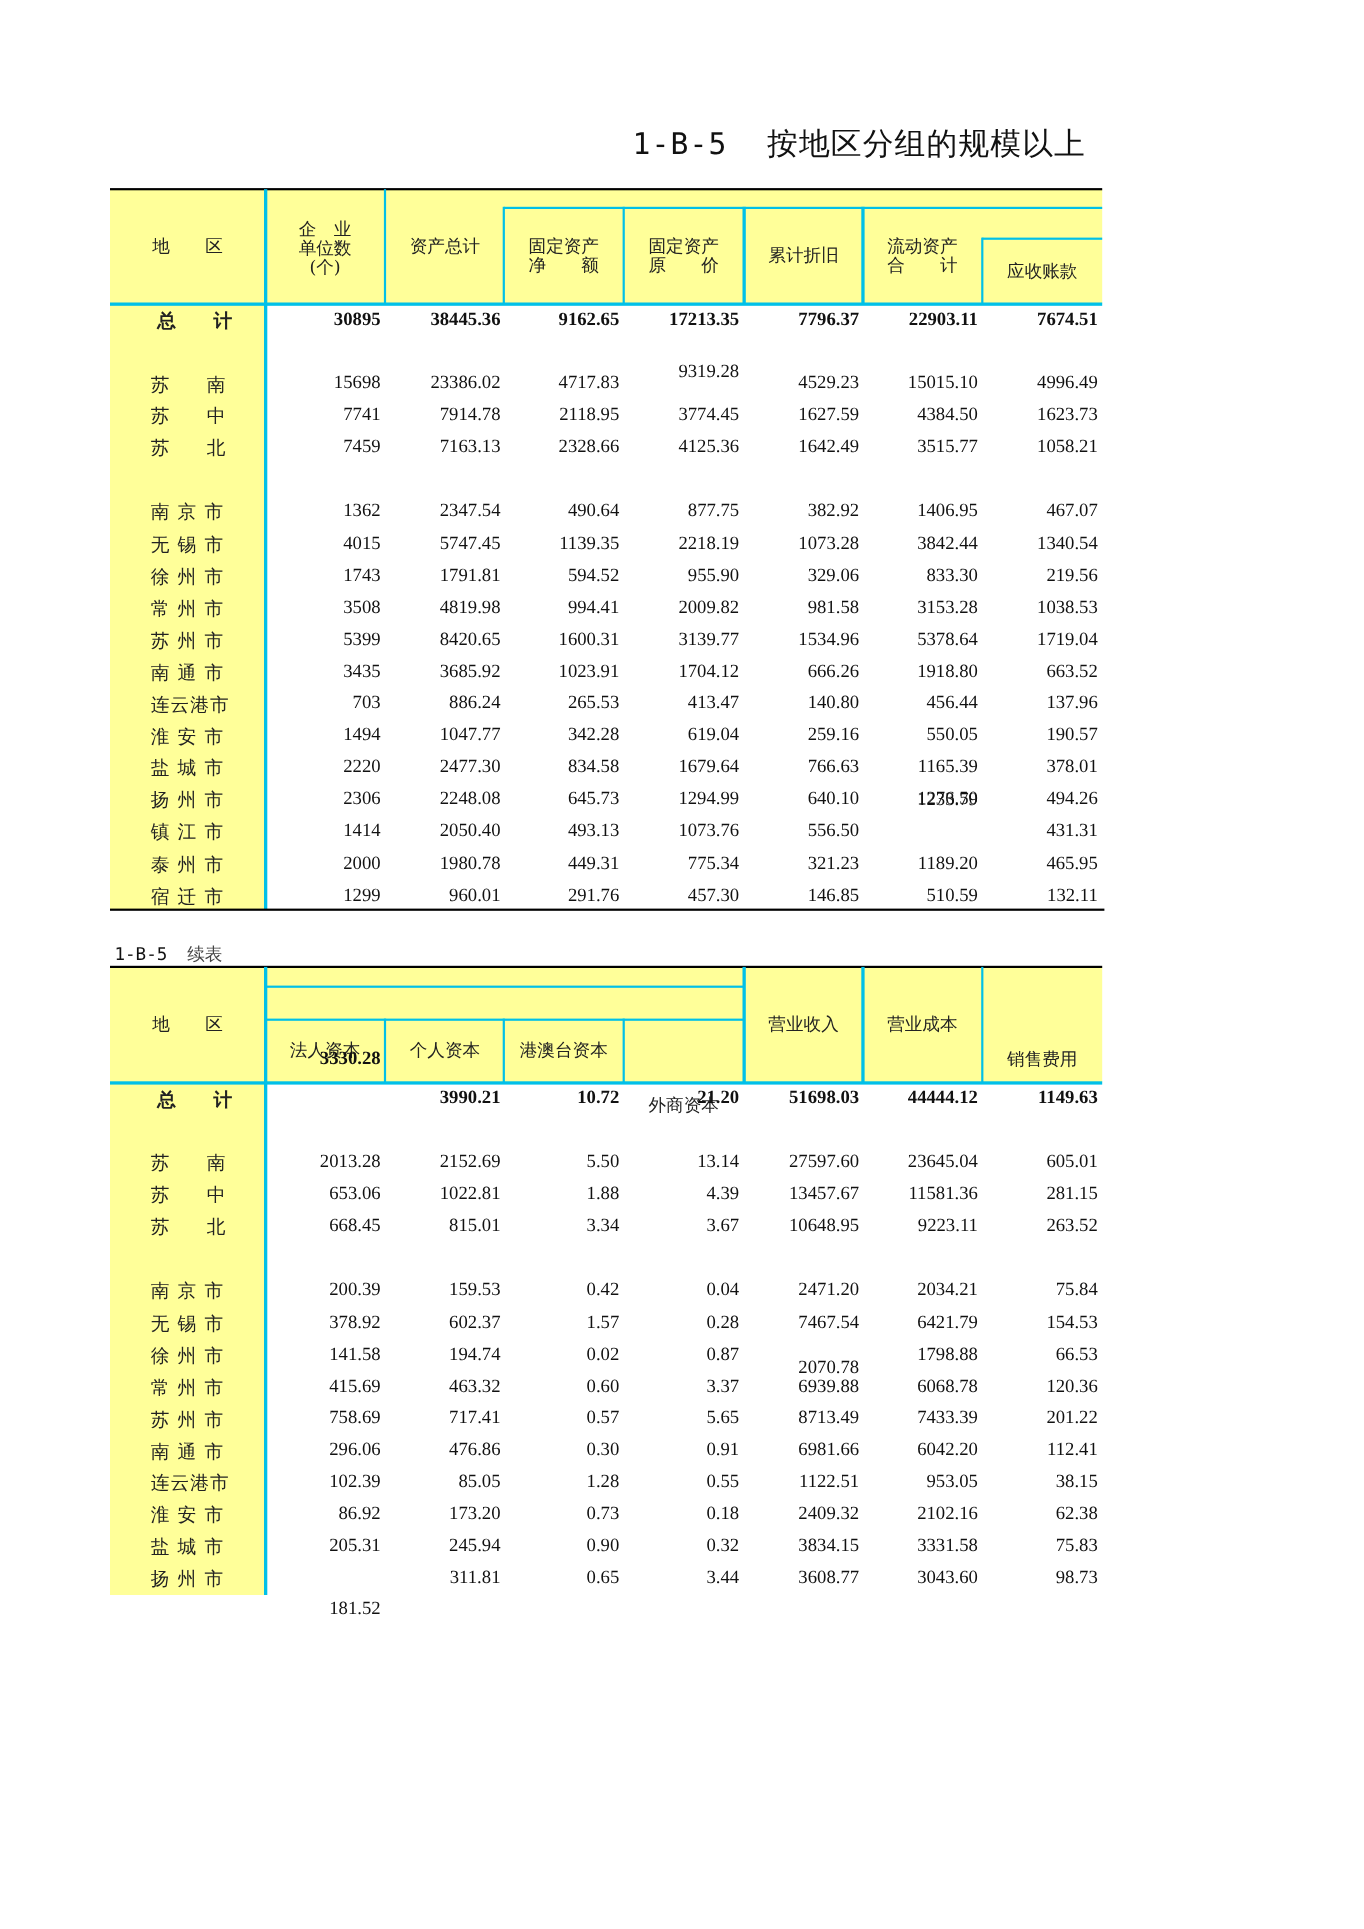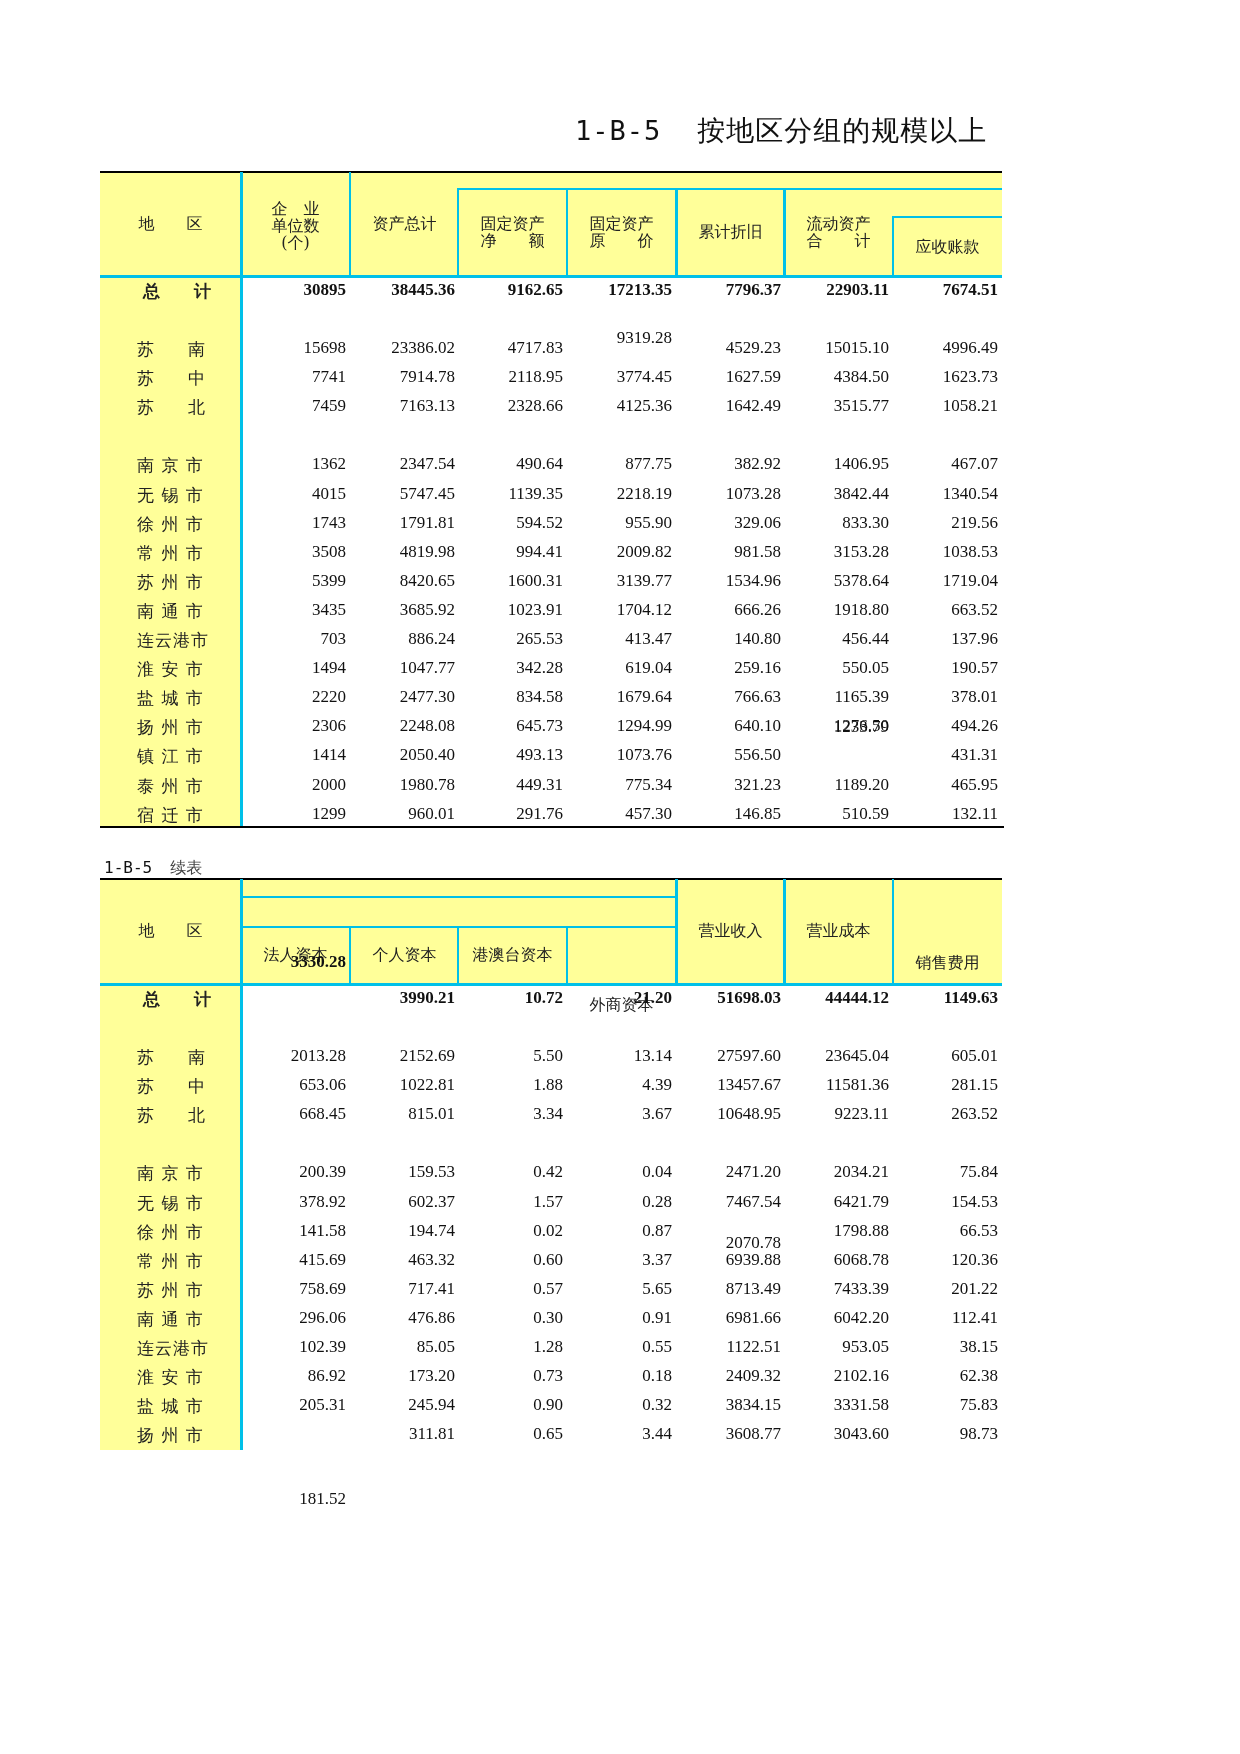--- a/index.html
+++ b/index.html
@@ -392,21 +392,21 @@
         <span class="cell" style="left:241px;top:1395.199999999999px;width:105px;">205.31</span>
         <span class="cell" style="left:350px;top:1395.199999999999px;width:105px;">245.94</span>
         <span class="cell" style="left:458px;top:1395.199999999999px;width:105px;">0.90</span>
         <span class="cell" style="left:567px;top:1395.199999999999px;width:105px;">0.32</span>
         <span class="cell" style="left:676px;top:1395.199999999999px;width:105px;">3834.15</span>
         <span class="cell" style="left:784px;top:1395.199999999999px;width:105px;">3331.58</span>
         <span class="cell" style="left:893px;top:1395.199999999999px;width:105px;">75.83</span>
       </div>
       <div>
         <span class="rlabel" style="left:137px;top:1424.2999999999988px;letter-spacing:1px;">扬 州 市</span>
-        <span class="cell" style="left:241px;top:1489px;width:105px;">181.52</span>
+        <span class="cell" style="left:241px;top:1452px;width:105px;">181.52</span>
         <span class="cell" style="left:350px;top:1424.2999999999988px;width:105px;">311.81</span>
         <span class="cell" style="left:458px;top:1424.2999999999988px;width:105px;">0.65</span>
         <span class="cell" style="left:567px;top:1424.2999999999988px;width:105px;">3.44</span>
         <span class="cell" style="left:676px;top:1424.2999999999988px;width:105px;">3608.77</span>
         <span class="cell" style="left:784px;top:1424.2999999999988px;width:105px;">3043.60</span>
         <span class="cell" style="left:893px;top:1424.2999999999988px;width:105px;">98.73</span>
       </div>
     </div>
 </div>
 

